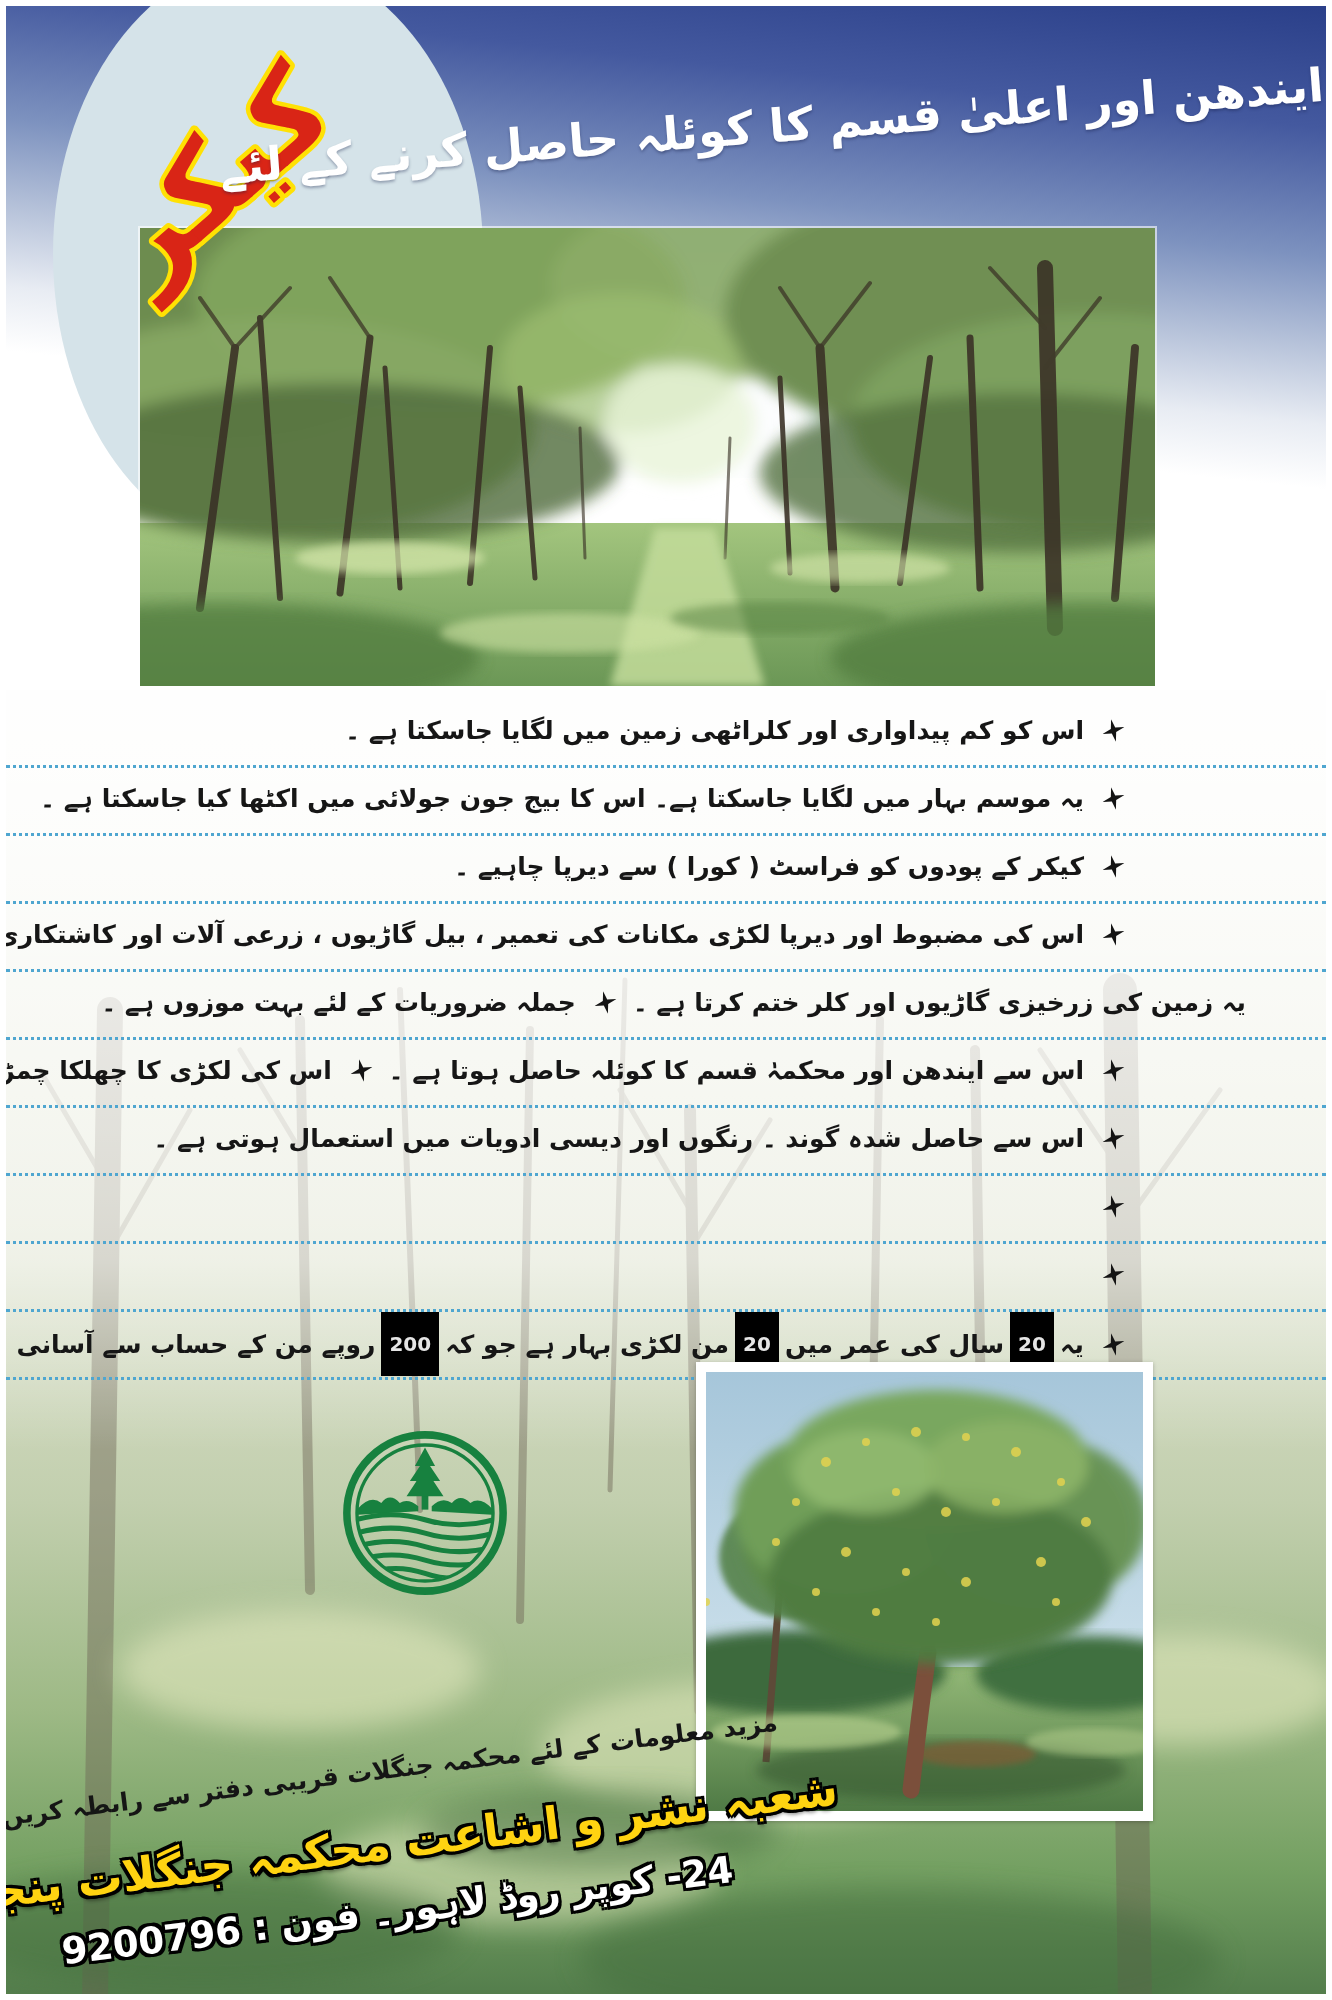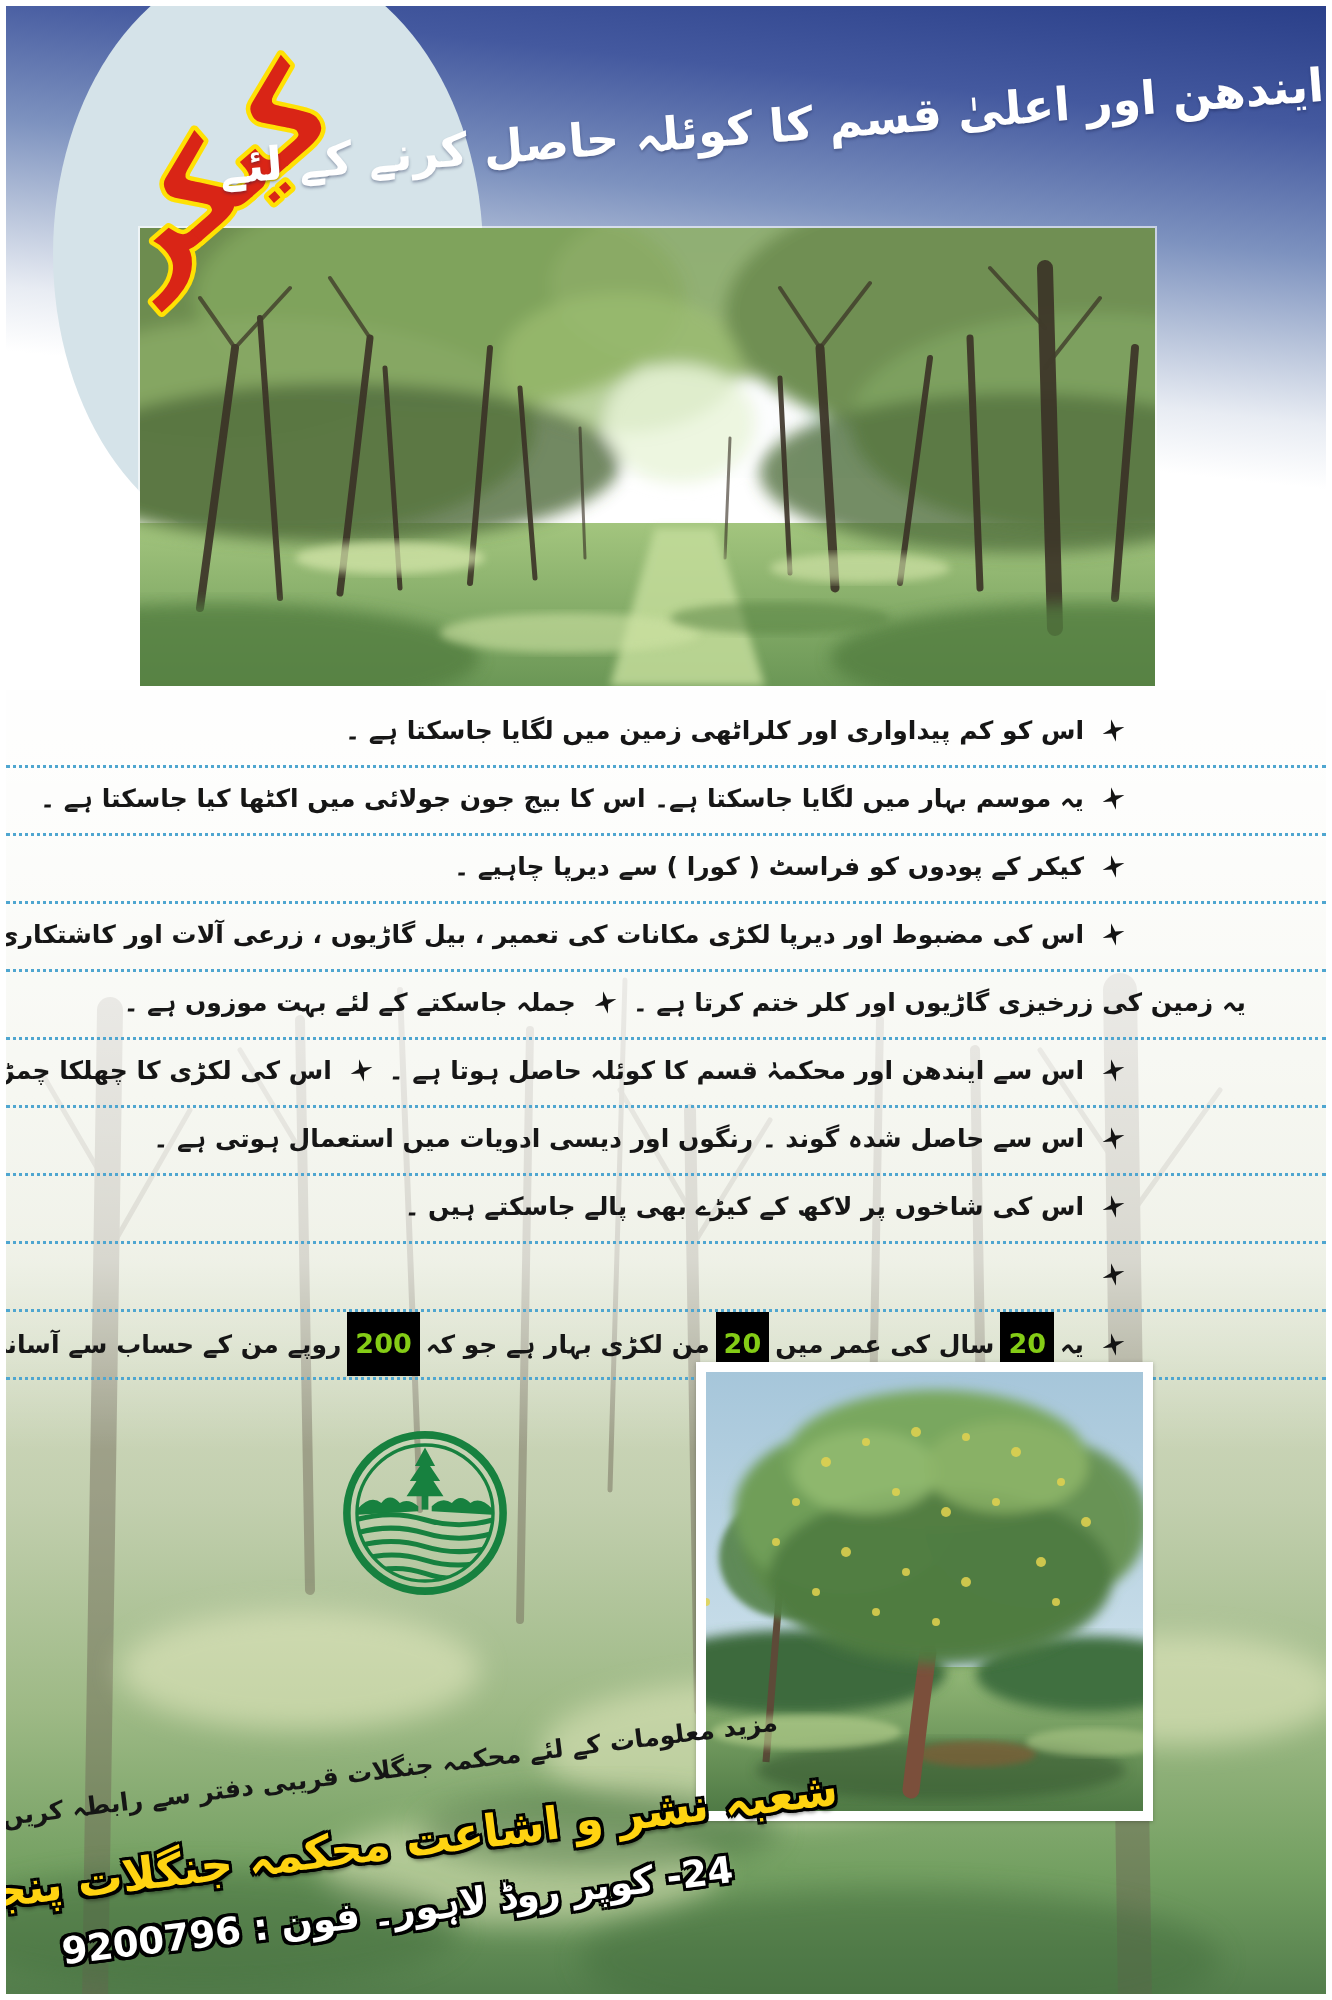--- a/index.html
+++ b/index.html
@@ -30,23 +30,23 @@
   .bullets{position:absolute;left:6px;top:700px;width:1320px;z-index:5;}
   .bullet-row{height:65px;line-height:62px;white-space:nowrap;direction:rtl;
         padding-right:185px;border-bottom:3px dotted #4fa6d0;
         font-size:25px;font-weight:bold;color:#161616;overflow:visible;}
   .bullet-row.tight{padding-right:80px;}
   .star{display:inline-block;width:23px;height:23px;background:#141414;vertical-align:middle;
         margin:0 16px 4px 18px;
         clip-path:polygon(50% 0%,60% 40%,100% 50%,60% 60%,50% 100%,40% 60%,0% 50%,40% 40%);
         transform:rotate(-18deg) skewX(-6deg);}
   .seg{display:inline;}
-  .numbox{display:inline-block;background:#000;color:#84cc16;direction:ltr;
+  .numbox{display:inline-block;background:#000;color:#e5e5e5;direction:ltr;
         padding:12px 8px;margin:0 6px 4px 6px;line-height:40px;vertical-align:middle;
-        font-size:27px;font-weight:bold;}
+        font-size:20px;font-weight:bold;}
   
   .logo{position:absolute;left:341px;top:1429px;width:168px;height:168px;z-index:6;}
   .logo svg{display:block;width:100%;height:100%;}
   
   .foot{position:absolute;z-index:7;direction:rtl;text-align:center;font-weight:bold;white-space:nowrap;}
   .contact-line{left:80px;top:1750px;width:700px;transform:rotate(-7deg);
         font-size:25px;color:#151515;}
   .dept-line{left:120px;top:1806px;width:720px;transform:rotate(-7deg);
         font-size:45px;color:#ffd311;
         text-shadow:-3px -3px 0 #000,3px -3px 0 #000,-3px 3px 0 #000,3px 3px 0 #000,
@@ -182,24 +182,24 @@
       </g>
       <rect x="0" y="0" width="1332" height="760" fill="url(#wash)"></rect>
     </svg>
   </div>
 
   <div class="bullets" id="bullets">
       <div class="bullet-row"><span class="star"></span><span class="seg">اس کو کم پیداواری اور کلراٹھی زمین میں لگایا جاسکتا ہے ۔</span></div>
       <div class="bullet-row"><span class="star"></span><span class="seg">یہ موسم بہار میں لگایا جاسکتا ہے۔ اس کا بیج جون جولائی میں اکٹھا کیا جاسکتا ہے ۔</span></div>
       <div class="bullet-row"><span class="star"></span><span class="seg">کیکر کے پودوں کو فراسٹ ( کورا ) سے دیرپا چاہیے ۔</span></div>
       <div class="bullet-row"><span class="star"></span><span class="seg">اس کی مضبوط اور دیرپا لکڑی مکانات کی تعمیر ، بیل گاڑیوں ، زرعی آلات اور کاشتکاری کی</span></div>
-      <div class="bullet-row tight"><span class="seg">یہ زمین کی زرخیزی گاڑیوں اور کلر ختم کرتا ہے ۔</span><span class="star"></span><span class="seg">جملہ جاسکتے کے لئے بہت موزوں ہے ۔</span></div>
+      <div class="bullet-row tight"><span class="seg">یہ زمین کی زرخیزی گاڑیوں اور کلر ختم کرتا ہے ۔</span><span class="star"></span><span class="seg">جملہ ضروریات کے لئے بہت موزوں ہے ۔</span></div>
       <div class="bullet-row"><span class="star"></span><span class="seg">اس سے ایندھن اور محکمہٰ قسم کا کوئلہ حاصل ہوتا ہے ۔</span><span class="star"></span><span class="seg">اس کی لکڑی کا چھلکا چمڑا رنگنے کے کام آتا ہے ۔</span></div>
       <div class="bullet-row"><span class="star"></span><span class="seg">اس سے حاصل شدہ گوند ۔ رنگوں اور دیسی ادویات میں استعمال ہوتی ہے ۔</span></div>
-      <div class="bullet-row"><span class="star"></span><span class="seg">اس کی شاخوں پر لاکھ کے کیڑے بھی پالے جاسکتے ہیں ۔</span></div>
+      <div class="bullet-row"><span class="star"></span></div>
       <div class="bullet-row"><span class="star"></span></div>
       <div class="bullet-row"><span class="star"></span><span class="seg">یہ</span><span class="numbox">20</span><span class="seg">سال کی عمر میں</span><span class="numbox">20</span><span class="seg">من لکڑی بہار ہے جو کہ</span><span class="numbox">200</span><span class="seg">روپے من کے حساب سے آسانی سے بک جاتی ہے ۔</span></div>
     </div>
 
   <div class="logo">
     <svg viewBox="0 0 200 200">
       <defs>
           <clipPath id="logoClip">
             <circle cx="100" cy="100" r="80"></circle>
           </clipPath>

